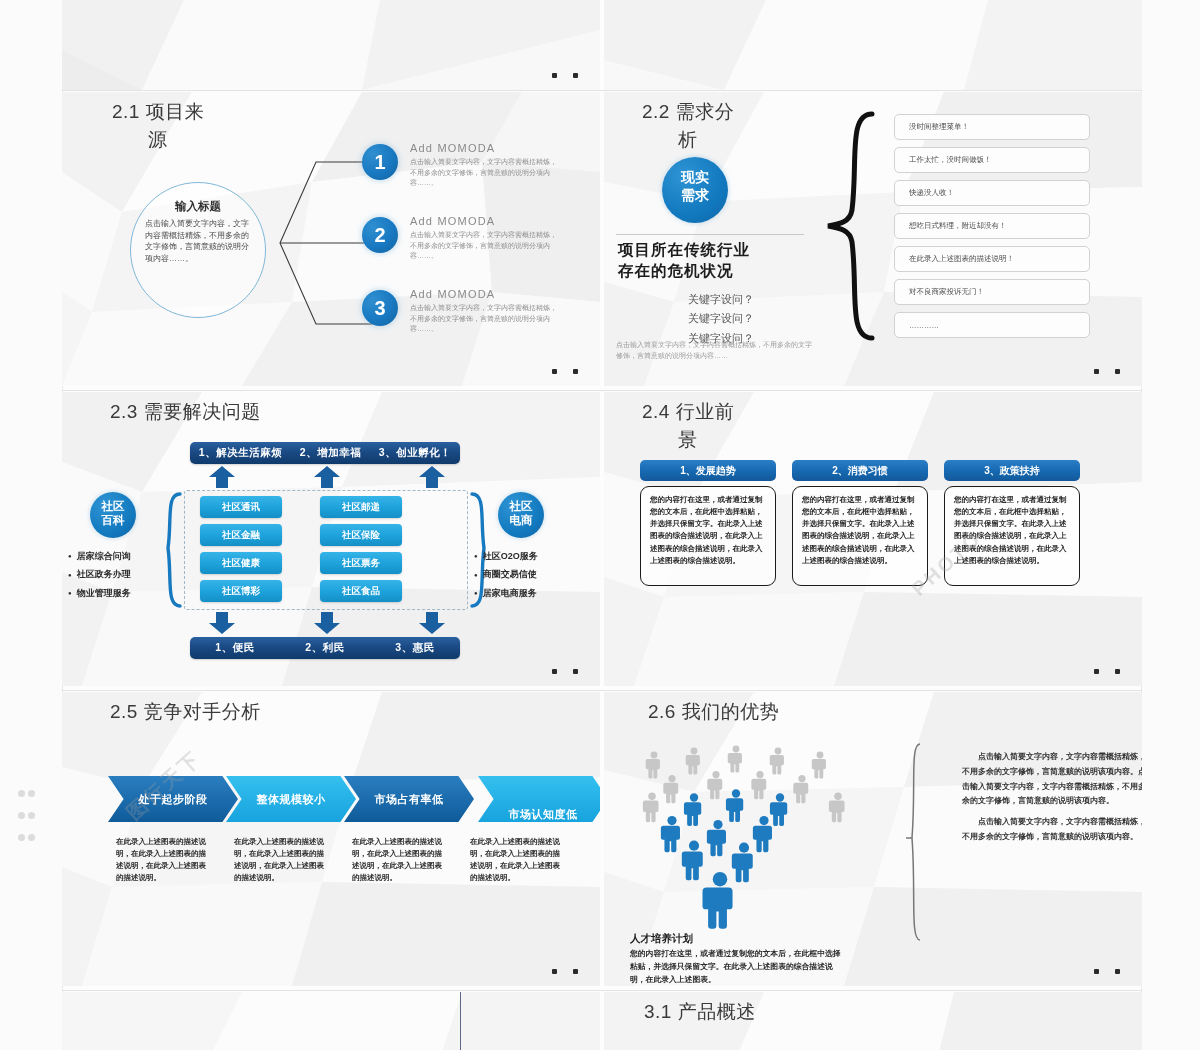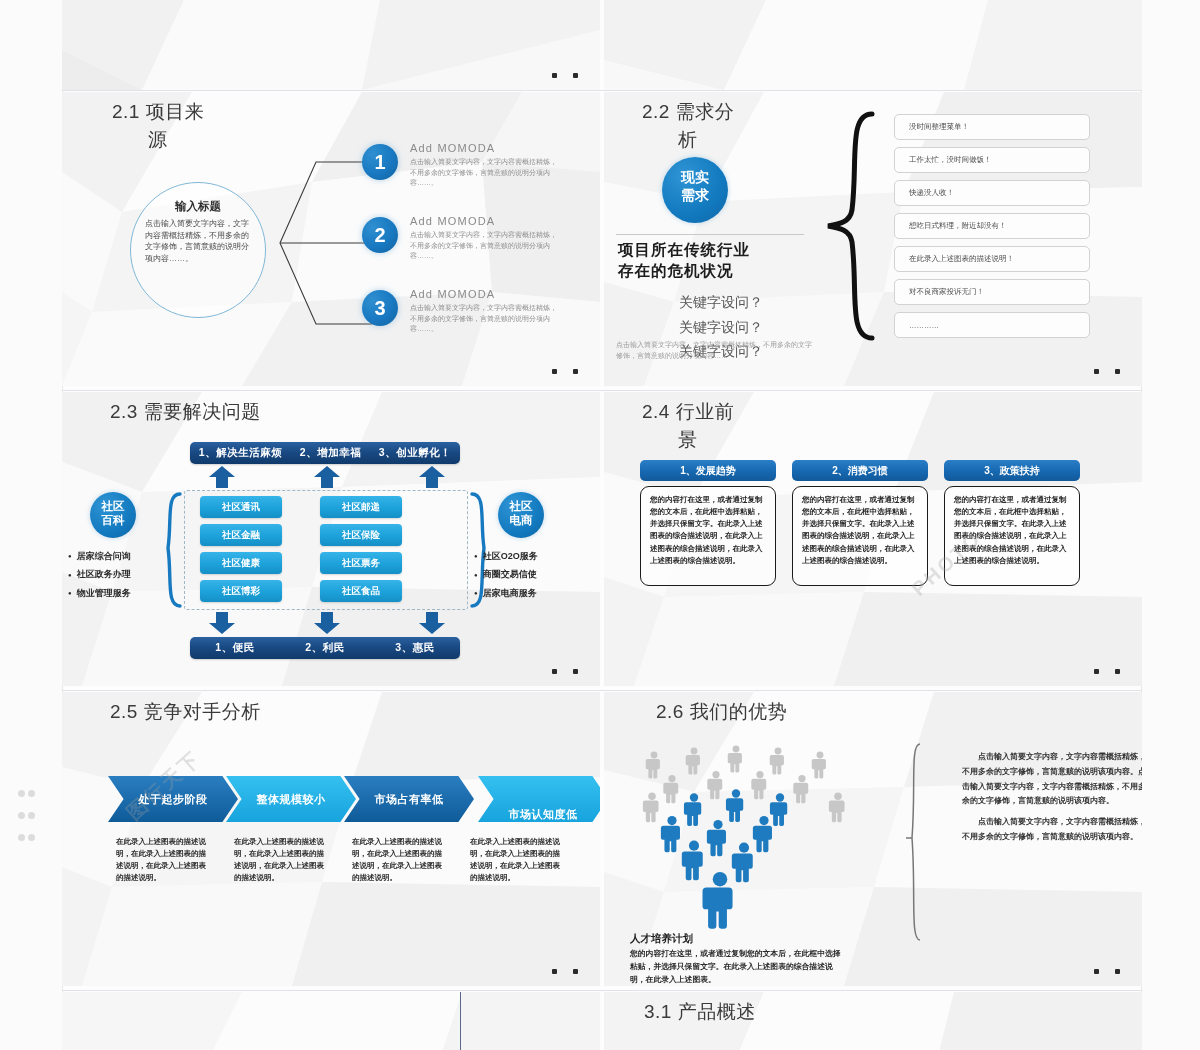--- a/index.html
+++ b/index.html
@@ -49,21 +49,21 @@
   .mom h5{margin:0 0 3px;font-size:11px;color:#8a8a8a;font-weight:400;letter-spacing:1.2px;}
   .mom p{margin:0;font-size:7px;line-height:1.5;color:#8d8d8d;}
 
   
   .need-circle{position:absolute;left:58px;top:65px;width:66px;height:66px;border-radius:50%;
     background:radial-gradient(circle at 32% 28%,#2e94d4 0%,#1279bf 60%,#0f66a4 100%);
     color:#fff;text-align:center;font-weight:700;font-size:14px;line-height:1.25;
     padding-top:12px;box-sizing:border-box;box-shadow:0 0 5px rgba(140,190,225,.6);}
   .rule22{position:absolute;left:12px;top:142px;width:188px;height:1px;background:#c9c9c9;}
   .crisis{position:absolute;left:14px;top:148px;font-size:15.5px;font-weight:700;color:#1d1d1d;line-height:1.35;letter-spacing:1px;}
-  .kw{position:absolute;left:62px;top:198px;font-size:14px;color:#555;line-height:1.75;text-align:center;width:110px;}
+  .kw{position:absolute;left:62px;top:198px;font-size:11px;color:#555;line-height:1.75;text-align:center;width:110px;}
   .note22{position:absolute;left:12px;top:248px;width:196px;font-size:7px;color:#9a9a9a;line-height:1.55;}
   .bigbrace{position:absolute;left:218px;top:18px;}
   .nbox{position:absolute;left:290px;width:196px;height:26px;border:1px solid #d2d2d2;border-radius:5px;
         background:#fdfdfd;box-sizing:border-box;}
   .nbox span{position:absolute;left:14px;top:50%;transform:translateY(-50%);font-size:7.5px;color:#4a4a4a;}
 
   
   .bar-navy{position:absolute;border-radius:5px;color:#fff;font-size:10.5px;font-weight:700;
     display:flex;align-items:center;justify-content:space-around;letter-spacing:.5px;
     background:linear-gradient(180deg,#2a61a0 0%,#1a4a84 45%,#0f3a6b 100%);
@@ -435,21 +435,21 @@
         <polygon points="150,0 330,0 300,95 90,100" fill="#fcfcfc"></polygon>
         <polygon points="330,0 538,0 538,88 300,95" fill="#f1f1f1"></polygon>
         <polygon points="0,78 90,100 60,200 0,180" fill="#fafafa"></polygon>
         <polygon points="90,100 300,95 270,195 60,200" fill="#f5f5f5"></polygon>
         <polygon points="300,95 538,88 538,200 270,195" fill="#fbfbfb"></polygon>
         <polygon points="0,180 60,200 30,294 0,294" fill="#f3f3f3"></polygon>
         <polygon points="60,200 270,195 240,294 30,294" fill="#f9f9f9"></polygon>
         <polygon points="270,195 538,200 538,294 240,294" fill="#f0f0f0"></polygon>
       </svg>
 
-      <div class="title" style="left:52px;top:6px;">2.6 我们的优势</div>
+      <div class="title" style="left:44px;top:6px;">2.6 我们的优势</div>
 
       <svg class="peeps" viewBox="0 0 230 185">
         <defs>
           <g id="pp">
             <circle cx="0" cy="-9" r="4.4"></circle>
             <path d="M-5.2 -4 h10.4 a2.4 2.4 0 0 1 2.4 2.4 v9 a1.9 1.9 0 0 1 -1.9 1.9 h-1.5 v10 a1.8 1.8 0 0 1 -1.8 1.8 h-1.7 a1.5 1.5 0 0 1 -1.5 -1.5 v-9 h-1.4 v9 a1.5 1.5 0 0 1 -1.5 1.5 h-1.7 a1.8 1.8 0 0 1 -1.8 -1.8 v-10 h-1.5 a1.9 1.9 0 0 1 -1.9 -1.9 v-9 a2.4 2.4 0 0 1 2.4 -2.4 z"></path>
           </g>
         </defs>
         <g fill="#c7c7c7">
           <use href="#pp" transform="translate(22,18) scale(.78)"></use>

